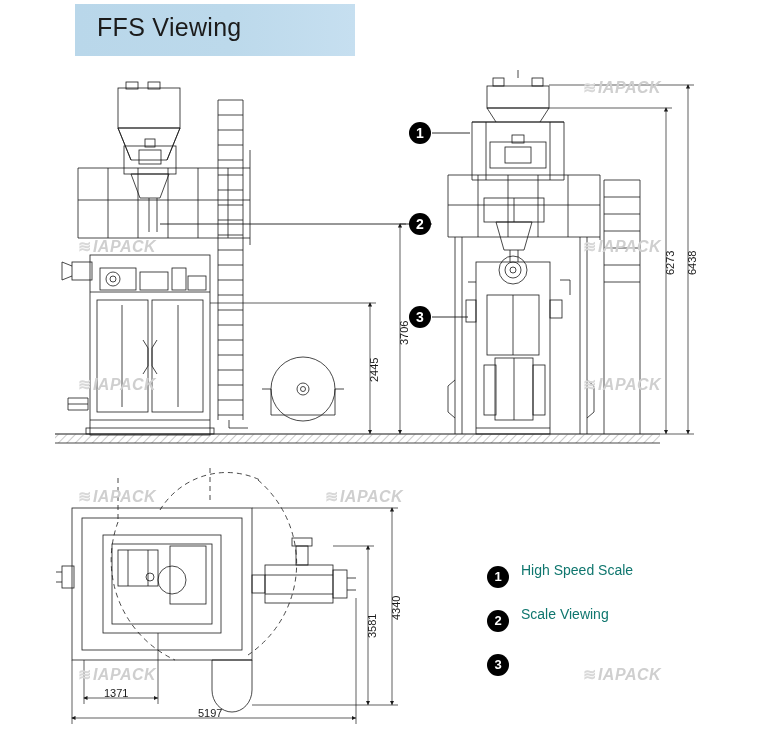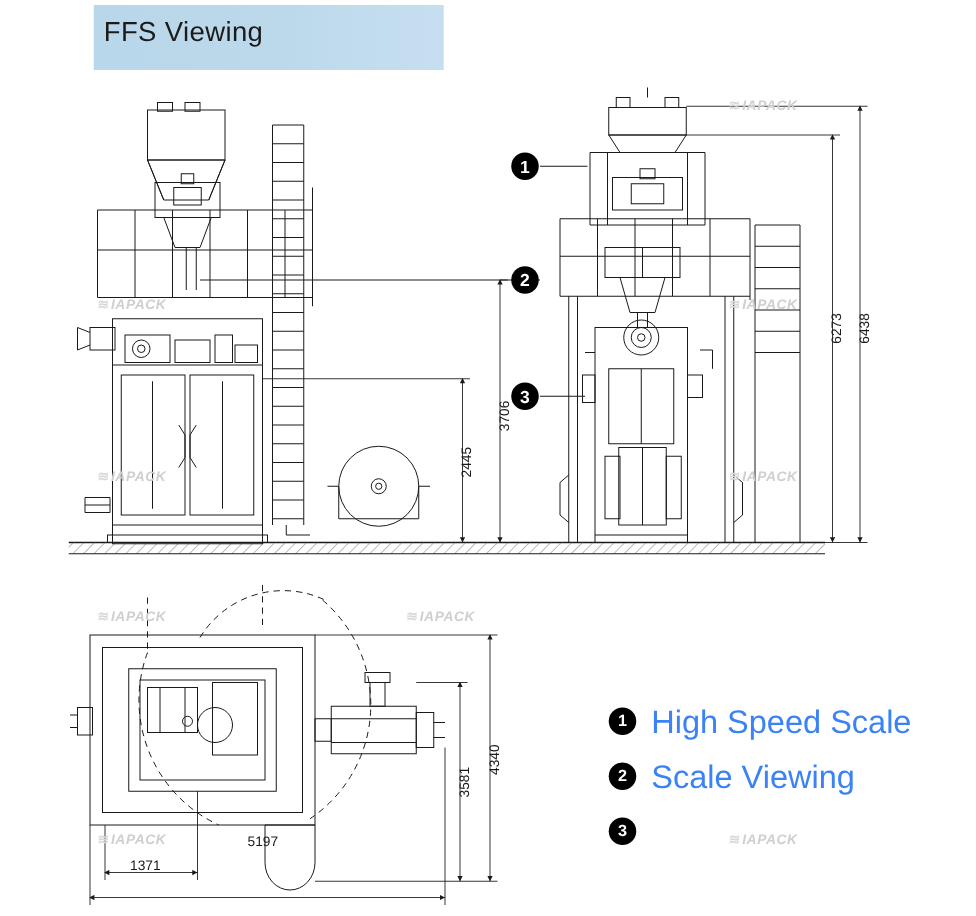--- a/index.html
+++ b/index.html
@@ -26,23 +26,23 @@
   .title-banner {
     position: absolute;
     left: 75px;
     top: 4px;
     width: 280px;
     height: 52px;
     background: linear-gradient(to right, #b9d7ea 0%, #bcd9eb 55%, #c6dff0 100%);
   }
   .title-banner .title-text {
     position: absolute;
-    left: 8px;
+    left: 22px;
     top: 9px;
-    font-size: 22px;
+    font-size: 25px;
     color: #1b1b1b;
     letter-spacing: 0.3px;
     white-space: nowrap;
   }
 
   
   svg.drawing {
     position: absolute;
     left: 0;
     top: 0;
@@ -86,41 +86,41 @@
     color: #fff;
     font-size: 13px;
     line-height: 22px;
     text-align: center;
     font-weight: bold;
   }
   .legend-row .lg-label {
     position: absolute;
     left: 34px;
     top: 2px;
-    font-size: 26px;
-    color: #3b82f6;
+    font-size: 14px;
+    color: #0f766e;
     white-space: nowrap;
   }
 
   
   .dim {
     position: absolute;
     font-size: 11px;
     color: #1a1a1a;
     white-space: nowrap;
   }
   .dim.vert {
     transform-origin: 0 0;
     transform: rotate(-90deg);
   }
 
   
   .wm {
     position: absolute;
-    font-size: 11px;
+    font-size: 16px;
     font-weight: bold;
     color: #cfcfcf;
     letter-spacing: 0.5px;
     white-space: nowrap;
     font-style: italic;
   }
   .wm::before {
     content: "≋";
     font-style: normal;
     margin-right: 1px;
@@ -390,21 +390,21 @@
   <div class="bullet" style="left:409px; top:213px;">2</div>
   <div class="bullet" style="left:409px; top:306px;">3</div>
 
   <div class="dim vert" style="left:686px; top:275px;">6438</div>
   <div class="dim vert" style="left:664px; top:275px;">6273</div>
   <div class="dim vert" style="left:398px; top:345px;">3706</div>
   <div class="dim vert" style="left:368px; top:382px;">2445</div>
 
   <div class="dim vert" style="left:390px; top:620px;">4340</div>
   <div class="dim vert" style="left:366px; top:638px;">3581</div>
-  <div class="dim" style="left:198px; top:668px;">5197</div>
+  <div class="dim" style="left:198px; top:707px;">5197</div>
   <div class="dim" style="left:104px; top:687px;">1371</div>
 
   <div class="wm" style="left:78px;  top:237px;">IAPACK</div>
   <div class="wm" style="left:78px;  top:375px;">IAPACK</div>
   <div class="wm" style="left:583px; top:78px;">IAPACK</div>
   <div class="wm" style="left:583px; top:237px;">IAPACK</div>
   <div class="wm" style="left:583px; top:375px;">IAPACK</div>
   <div class="wm" style="left:78px;  top:487px;">IAPACK</div>
   <div class="wm" style="left:78px;  top:665px;">IAPACK</div>
   <div class="wm" style="left:325px; top:487px;">IAPACK</div>

